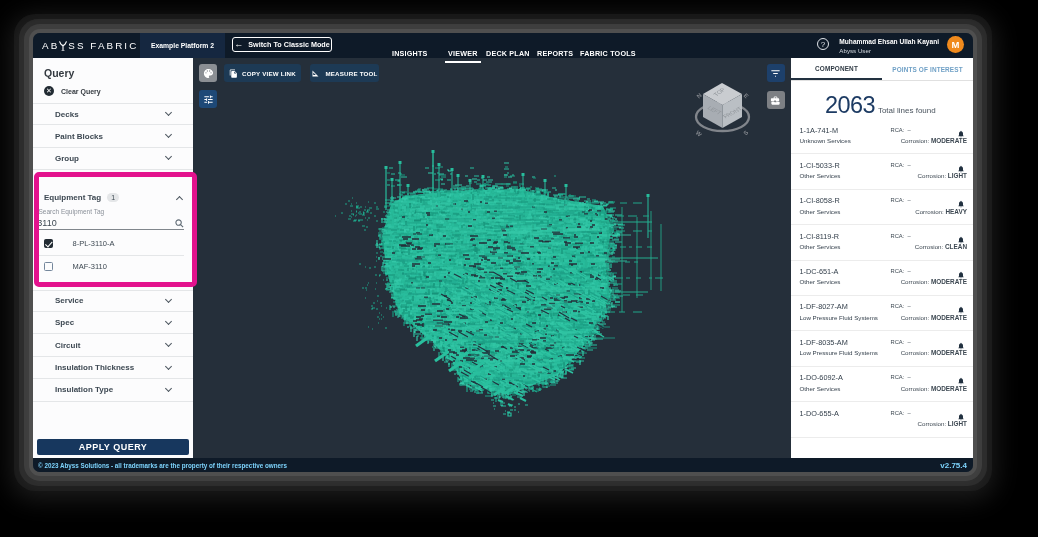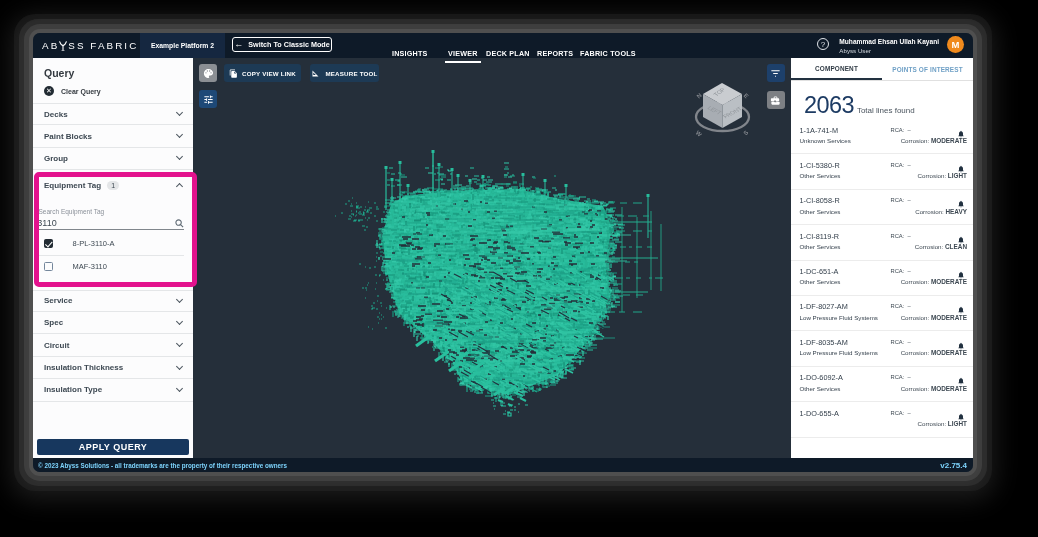--- a/index.html
+++ b/index.html
@@ -34,27 +34,27 @@
 .footer .c { font-size:6.3px; margin-left:5px; font-weight:bold; }
 .footer .v { position:absolute; right:6px; font-size:8px; font-weight:bold; }
 
 .sidebar { position:absolute; left:0; top:25px; bottom:14px; width:160px; background:#fcfcfd; z-index:4; }
 .q-title { font-size:10.5px; font-weight:bold; color:#343a40; padding:9px 11px 0 11px; }
 .clearq { display:flex; align-items:center; padding:7px 11px 0 11px; }
 .clearq .x { width:10px; height:10px; border-radius:50%; background:#222b33; color:#fff; font-size:7px;
   text-align:center; line-height:10px; margin-right:7px; }
 .clearq .t { font-size:7px; font-weight:bold; color:#343a40; }
 .acc { height:22.4px; flex:none; display:flex; align-items:center; justify-content:space-between;
-  padding:0 11px; border-bottom:1px solid #e4e6e8; }
+  padding:0 22px; border-bottom:1px solid #e4e6e8; }
 .acc .l { font-size:8px; font-weight:bold; color:#3d4852; }
 .acc .ch, .eq-head .ch { width:5px; height:5px; border-right:1.6px solid #4c565f; border-bottom:1.6px solid #4c565f; transform:rotate(45deg); margin-top:-3px; }
 .eq-head .ch { transform:rotate(-135deg); margin-top:3px; margin-left:auto; }
 .acc1 { margin-top:7px; border-top:1px solid #e4e6e8; }
 
-.eq-head { height:21px; display:flex; align-items:flex-start; padding:0 11px; margin-top:11px; }
+.eq-head { height:21px; display:flex; align-items:flex-end; padding:0 11px; margin-top:11px; }
 .eq-head .l { font-size:8px; font-weight:bold; color:#3d4852; }
 .badge { background:#e4e6e8; border-radius:6px; font-size:7px; color:#3d4852; padding:1px 4px; margin-left:6px; }
 .search-lab { font-size:6.5px; color:#8a9099; padding:6px 11px 0 5.5px; }
 .search-row { display:flex; align-items:center; margin:3px 9px 0 4.3px; border-bottom:1px solid #80868c; padding-bottom:1px; }
 .search-row .txt { font-size:9px; color:#3d4852; flex:1; }
 .cbrow { display:flex; align-items:center; padding:7.5px 11px 0 10.5px; }
 .cbrow .cb { width:9px; height:9px; border:1.5px solid #74879c; border-radius:1.5px; margin-right:20px; position:relative; flex:none; }
 .cbrow .cb.on { background:#222b33; border-color:#222b33; }
 .cbrow .cb.on:after { content:""; position:absolute; left:2.4px; top:0.6px; width:2.8px; height:5.6px; border:solid #fff; border-width:0 1.4px 1.4px 0; transform:rotate(42deg); }
 .cbrow .t { font-size:7.5px; color:#3d4852; }
@@ -73,21 +73,21 @@
 .cloudsvg { position:absolute; left:0; top:0; }
 .cube { position:absolute; left:501px; top:24px; }
 
 .rp { position:absolute; right:0; top:25px; bottom:14px; width:182px; background:#fff; z-index:4; }
 .tabs { display:flex; height:23px; border-bottom:1px solid #e0e0e0; }
 .tabs .tab { flex:1; display:flex; align-items:center; justify-content:center; font-size:6.4px;
   letter-spacing:.15px; font-weight:bold; }
 .tab.on { color:#2f3a44; border-bottom:2.5px solid #223140; }
 .tab.off { color:#6fa0c6; }
 .count { padding:11px 0 0 13px; color:#1d3b63; }
-.count .n { font-size:23.5px; font-weight:400; letter-spacing:-0.6px; }
+.count .n { font-size:23.5px; font-weight:400; letter-spacing:-0.6px;margin-left:21px; }
 .count .t { font-size:8px; color:#4a545e; margin-left:3px; }
 .list { }
 .item { position:relative; height:35.4px; border-bottom:1px solid #ececec; }
 .item .nm { position:absolute; left:8.5px; top:6.5px; font-size:7.3px; color:#323e4a; }
 .item .sv { position:absolute; left:8.5px; top:17.8px; font-size:6.2px; color:#323e4a; }
 .item .rca { position:absolute; left:99.5px; top:7.5px; font-size:5.8px; color:#3d4852; }
 .item .bell { position:absolute; right:8px; top:4.5px; }
 .item .cor { position:absolute; right:6px; top:17.8px; font-size:6.2px; color:#3d4852; }
 .item .cor b { font-size:6.4px; }
 </style>
@@ -882,21 +882,21 @@
         <div class="item">
           <span class="nm">1-1A-741-M</span>
           <span class="sv">Unknown Services</span>
           <span class="rca">RCA:&nbsp; –</span>
           <span class="bell"><svg width="8" height="8" viewBox="0 0 24 24" fill="#223140">
               <path d="M12 22c1.1 0 2-.9 2-2h-4c0 1.1.9 2 2 2zm6-6v-5c0-3.1-1.6-5.6-4.5-6.3V4c0-.8-.7-1.5-1.5-1.5S10.5 3.2 10.5 4v.7C7.6 5.4 6 7.9 6 11v5l-2 2v1h16v-1l-2-2z"></path>
             </svg></span>
           <span class="cor">Corrosion: <b>MODERATE</b></span>
         </div>
 <div class="item">
-          <span class="nm">1-CI-5380-R</span>
+          <span class="nm">1-CI-5033-R</span>
           <span class="sv">Other Services</span>
           <span class="rca">RCA:&nbsp; –</span>
           <span class="bell"><svg width="8" height="8" viewBox="0 0 24 24" fill="#223140">
               <path d="M12 22c1.1 0 2-.9 2-2h-4c0 1.1.9 2 2 2zm6-6v-5c0-3.1-1.6-5.6-4.5-6.3V4c0-.8-.7-1.5-1.5-1.5S10.5 3.2 10.5 4v.7C7.6 5.4 6 7.9 6 11v5l-2 2v1h16v-1l-2-2z"></path>
             </svg></span>
           <span class="cor">Corrosion: <b>LIGHT</b></span>
         </div>
 <div class="item">
           <span class="nm">1-CI-8058-R</span>
           <span class="sv">Other Services</span>

